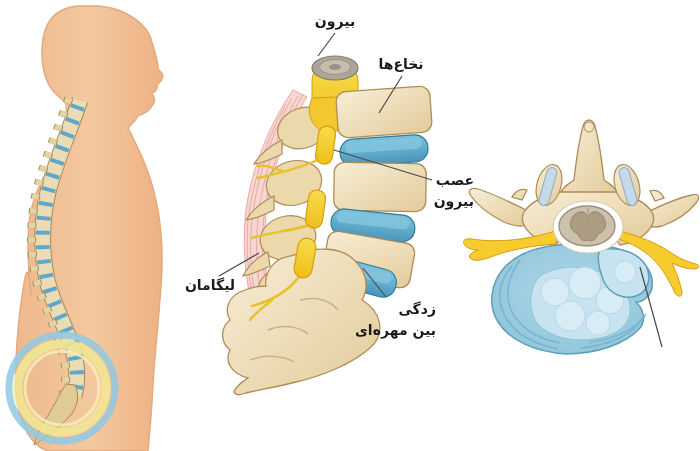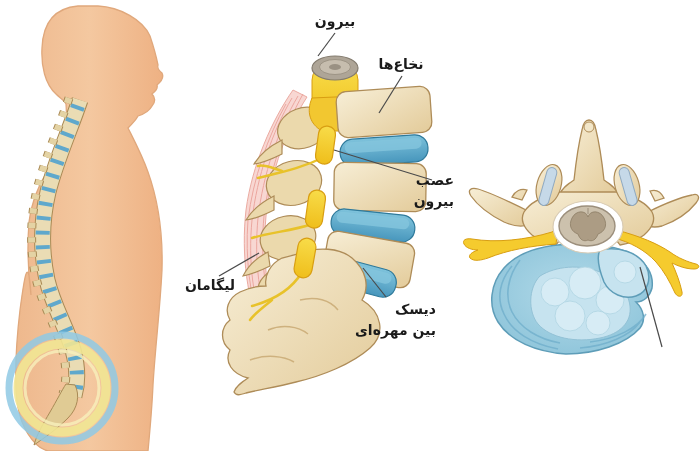--- a/index.html
+++ b/index.html
@@ -215,26 +215,26 @@
     <line x1="219" y1="276" x2="259" y2="253"></line>
     <line x1="386" y1="297" x2="363" y2="268"></line>
     <line x1="662" y1="347" x2="640" y2="267"></line>
   </g>
 </svg>
 
 <div class="lbl" style="left:304px;top:11px;width:62px;text-align:center">بیرون</div>
 
 <div class="lbl" style="left:365px;top:54px;width:72px;text-align:center">نخاع‌ها</div>
 
-<div class="lbl" style="left:388px;top:170px;width:66px;text-align:right">
+<div class="lbl" style="left:408px;top:170px;width:66px;text-align:right">
   <span>عصب</span><br>
   <span>بیرون</span>
 </div>
 
 <div class="lbl" style="left:180px;top:275px;width:60px;text-align:center">لیگامان</div>
 
 <div class="lbl" style="left:358px;top:299px;width:78px;text-align:right">
-  <span>دیسک</span><br>
+  <span>زدگی</span><br>
   <span>بین مهره‌ای</span>
 </div>
 
 
 </div>
 
 </body></html>

